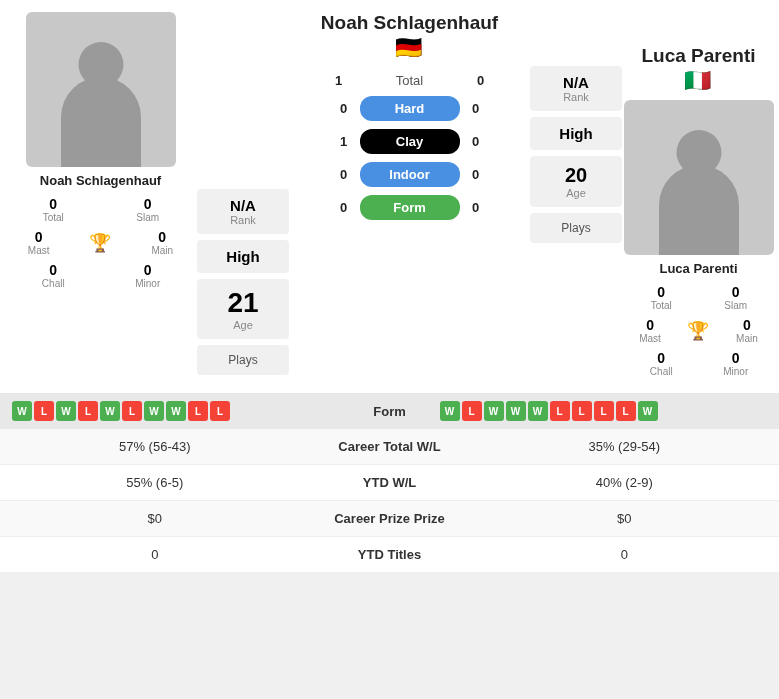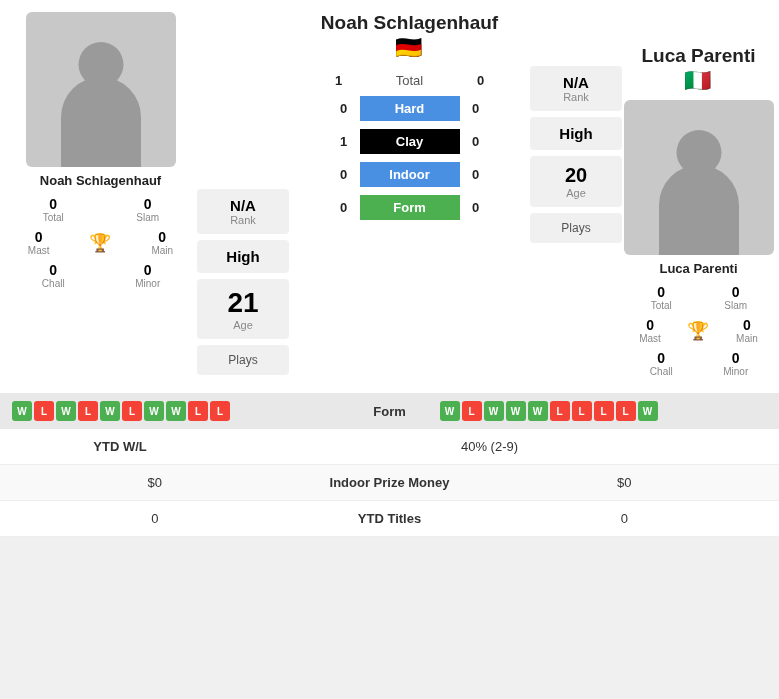--- a/index.html
+++ b/index.html
@@ -26,21 +26,21 @@
     .surface-score {
       font-size: 13px;
       font-weight: bold;
       color: #222;
       width: 20px;
       text-align: center;
     }
 
     .surface-badge {
       padding: 5px 20px;
-      border-radius: 0;
+      border-radius: 12px;
       color: #fff;
       font-size: 13px;
       font-weight: bold;
       min-width: 100px;
       text-align: center;
     }
 
     .badge-hard { background: #4a90e2; }
     .badge-clay { background: #000000; }
     .badge-indoor { background: #4a90e2; }
@@ -377,27 +377,33 @@
         <span class="form-badge form-w">W</span>
         <span class="form-badge form-l">L</span>
         <span class="form-badge form-l">L</span>
         <span class="form-badge form-l">L</span>
         <span class="form-badge form-l">L</span>
         <span class="form-badge form-w">W</span>
       </div>
   </div>
 
   <div class="stats-table" id="stats-table">
+      <div class="stats-row" style="background: rgb(249, 249, 249);">
+      <span class="stats-left-val">57% (56-43)</span>
+      <span class="stats-center-label">Career Total W/L</span>
+      <span class="stats-right-val">35% (29-54)</span>
+    </div>
       <div class="stats-row" style="background: rgb(255, 255, 255);">
+      <span class="stats-left-val">55% (6-5)</span>
       <span class="stats-center-label">YTD W/L</span>
       <span class="stats-right-val">40% (2-9)</span>
     </div>
       <div class="stats-row" style="background: rgb(249, 249, 249);">
       <span class="stats-left-val">$0</span>
-      <span class="stats-center-label">Indoor Prize Money</span>
+      <span class="stats-center-label">Career Prize Prize</span>
       <span class="stats-right-val">$0</span>
     </div>
       <div class="stats-row" style="background: rgb(255, 255, 255);">
       <span class="stats-left-val">0</span>
       <span class="stats-center-label">YTD Titles</span>
       <span class="stats-right-val">0</span>
     </div>
     </div>
 
 </div>

